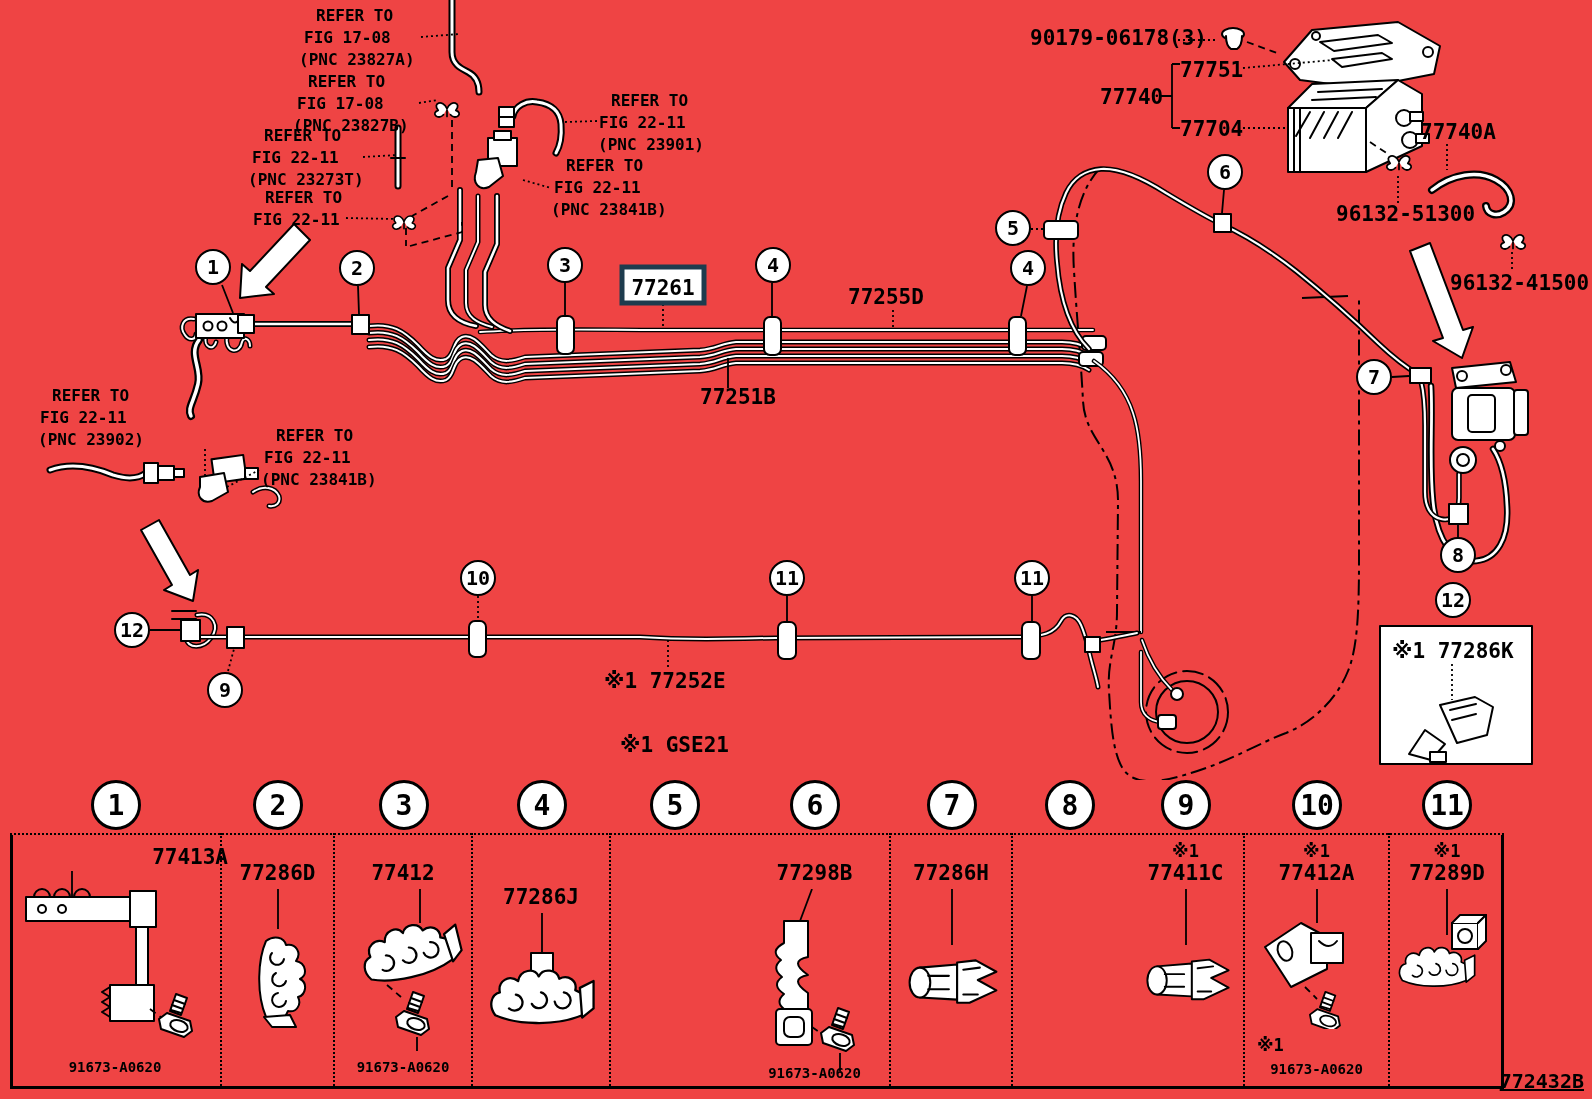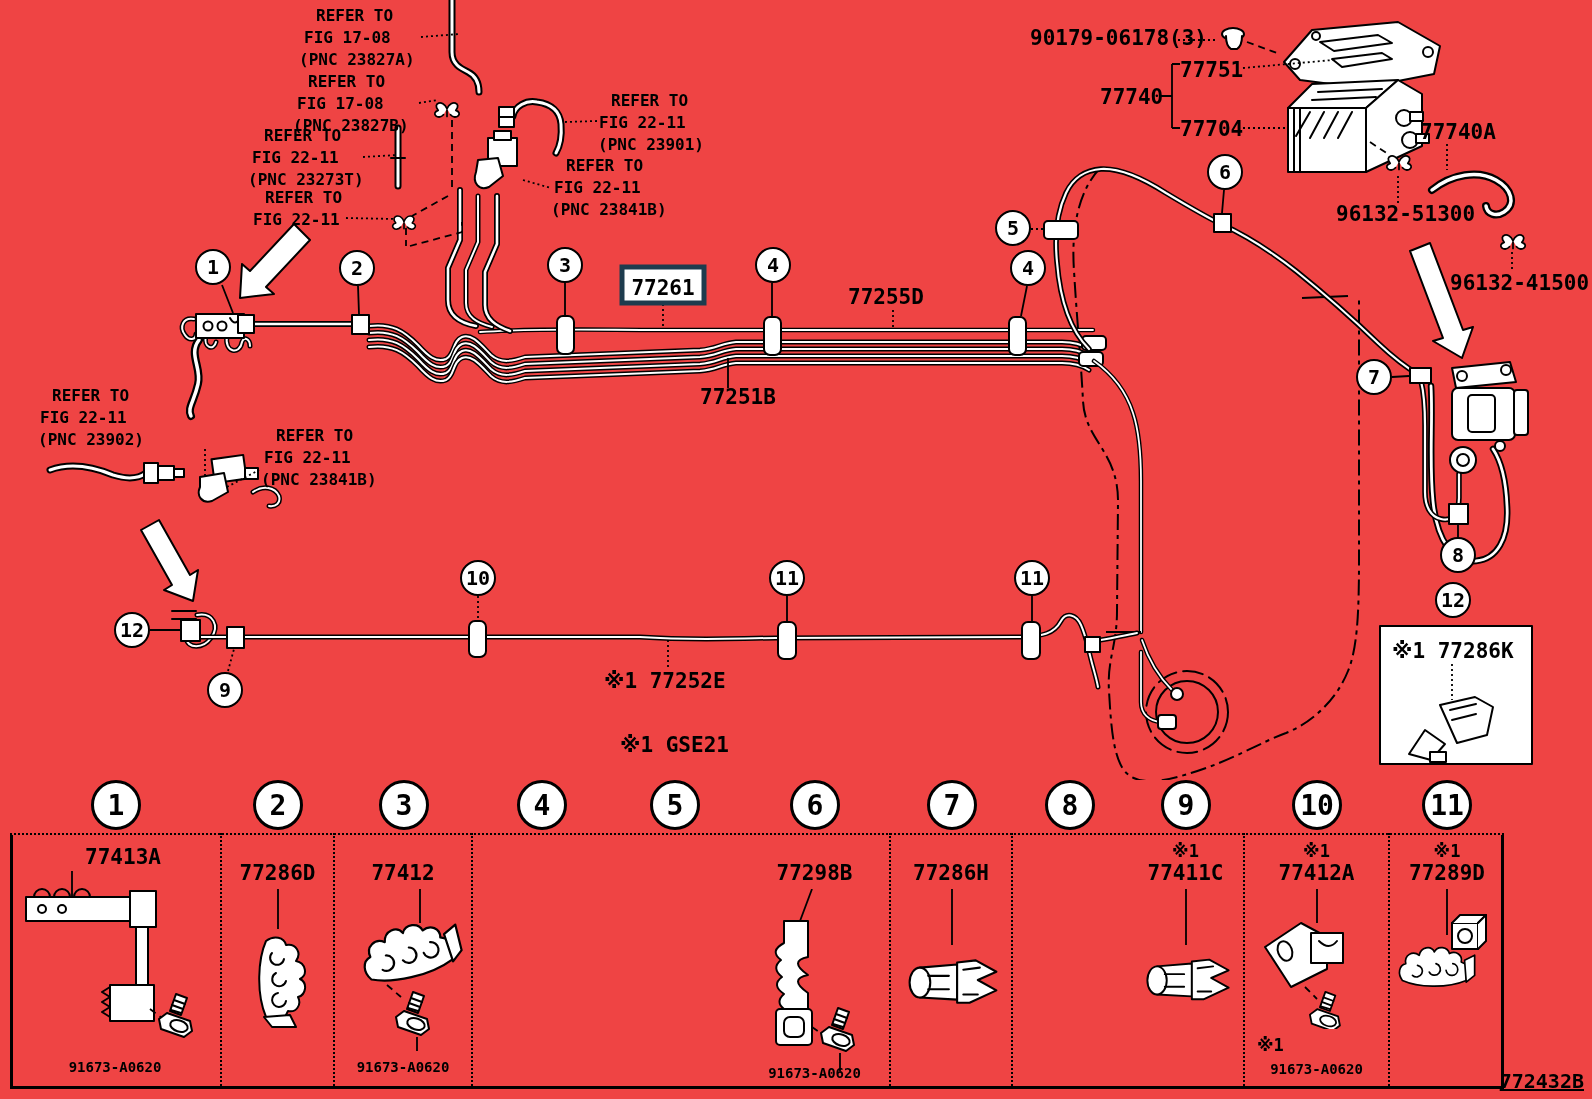--- a/index.html
+++ b/index.html
@@ -453,21 +453,21 @@
     </div>
 <div class="circ" style="left:1292px;top:780px">
       <span>10</span>
     </div>
 <div class="circ" style="left:1422px;top:780px">
       <span>11</span>
     </div>
 
 
 <div class="cell" style="left:10px;width:212px">
-  <div class="plabel" style="top:12px;text-align:center;padding-left:8px">77413A</div>
+  <div class="plabel" style="top:12px;text-align:right;padding-left:8px">77413A</div>
   <svg width="212" height="180" style="position:absolute;top:38px">
     <line x1="62" y1="0" x2="62" y2="26" class="ld"></line>
     <path class="ln f" d="M16,26 h104 v24 h-104 z"></path>
     <path class="ln" d="M24,26 a8,8 0 0 1 16,0 M44,26 a8,8 0 0 1 16,0 M64,26 a8,8 0 0 1 16,0"></path>
     <circle cx="32" cy="38" r="4" class="ln"></circle>
         <circle cx="52" cy="38" r="4" class="ln"></circle>
     <rect x="120" y="20" width="26" height="36" class="ln f"></rect>
     <rect x="126" y="56" width="12" height="58" class="ln f"></rect>
     <path class="ln f" d="M100,114 h44 v36 h-44 z"></path>
     <path class="ln" d="M100,116 l-8,5 8,5 -8,5 8,5 -8,5 8,5"></path>
@@ -493,20 +493,28 @@
     <line x1="85" y1="0" x2="85" y2="34" class="ld"></line>
     <use href="#comb" width="110" height="62" transform="translate(14,46) rotate(-14)"></use>
     <path class="dsh" d="M52,96 l14,12"></path>
     <use href="#bolt" x="60" y="100" width="44" height="48"></use>
     <line x1="82" y1="148" x2="82" y2="162" class="ld"></line>
   </svg>
   <div class="blabel" style="bottom:14px">91673-A0620</div>
 </div>
 
 
+<div class="cell" style="left:473px;width:138px">
+  <div class="plabel" style="top:52px">77286J</div>
+  <svg width="138" height="160" style="position:absolute;top:80px">
+    <line x1="69" y1="0" x2="69" y2="40" class="ld"></line>
+    <rect x="58" y="40" width="22" height="26" class="ln f"></rect>
+    <use href="#comb" width="116" height="64" transform="translate(10,52)"></use>
+  </svg>
+</div>
 
 
 
 
 <div class="cell" style="left:740px;width:151px">
   <div class="plabel" style="top:28px">77298B</div>
   <svg width="151" height="200" style="position:absolute;top:56px">
     <line x1="72" y1="0" x2="60" y2="32" class="ld"></line>
     <path class="ln f" d="M44,32 h24 v36 q-20,4 0,18 q-20,4 0,18 v16 h-24 q-9,-7 0,-15 q-13,-9 -2,-17 q-11,-9 -1,-17 q-12,-9 3,-17 z"></path>
     <rect x="36" y="120" width="36" height="36" rx="4" class="ln f"></rect>

